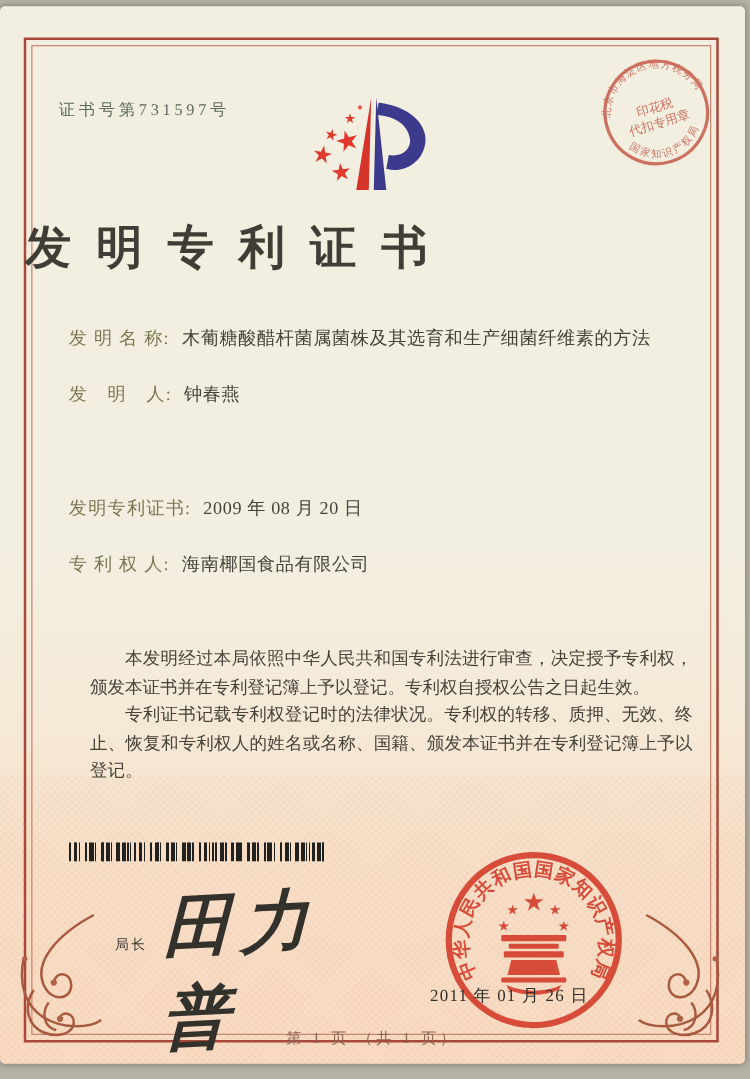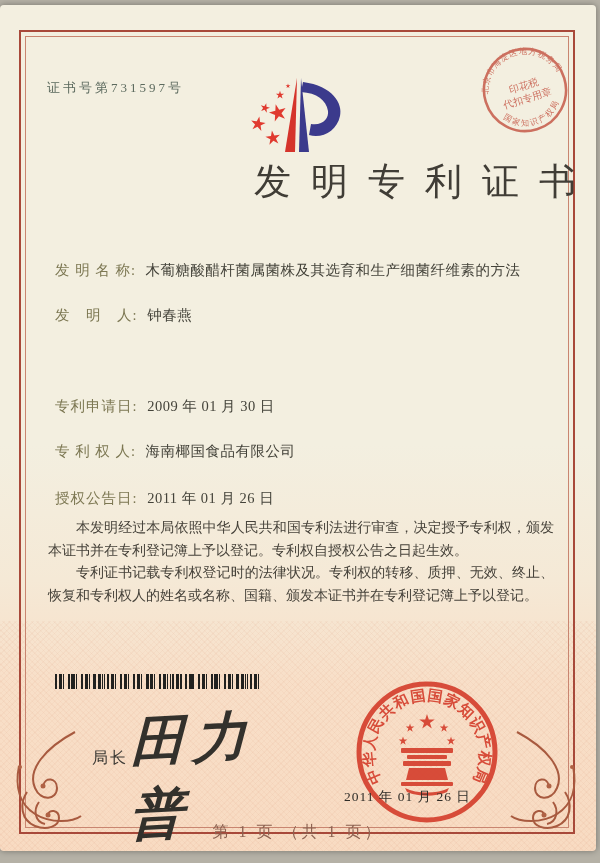--- a/index.html
+++ b/index.html
@@ -32,57 +32,57 @@
   .cert-no {
     position:absolute; left:47px; top:74px;
     font-size:13px; letter-spacing:3px; color:#5c6a5e; font-weight:normal;
   }
   .logo { position:absolute; left:243px; top:56px; width:114px; height:102px; }
   .tax-stamp {
     position:absolute; left:476px; top:36px; width:98px; height:98px;
     transform:rotate(-17deg); opacity:.85;
   }
   .title {
-    position:absolute; left:0; right:0; top:152px; text-align:right;
-    font-size:37px; font-weight:400; color:#403d36;
+    position:absolute; left:0; right:0; top:168px; text-align:left;
+    font-size:37px; font-weight:700; color:#403d36;
     letter-spacing:20px; text-indent:20px;
   }
   .field { position:absolute; left:55px; width:500px; font-size:14.5px; white-space:nowrap; }
   .field .lab { color:#7c7752; letter-spacing:1px; }
   .field .val { color:#44433a; margin-left:6px; letter-spacing:.5px; }
   .f0{top:256px} .f1{top:301px} .f2{top:346px} .f3{top:392px} .f4{top:437px} .f5{top:484px}
   .paras {
     position:absolute; left:48px; top:512px; width:506px;
     font-size:14px; line-height:22.6px; color:#46423a; text-align:justify;
   }
-  .paras p { text-indent:2em; }
+  .paras p { text-indent:2em;margin-left:24px; }
   .barcode {
     position:absolute; left:55px; top:669px; width:208px; height:15px;
     background:
       repeating-linear-gradient(90deg,#21211f 0 2px,transparent 2px 4px,#21211f 4px 7px,transparent 7px 8px,#21211f 8px 9px,transparent 9px 13px),
       repeating-linear-gradient(90deg,transparent 0 5px,#21211f 5px 6px,transparent 6px 11px);
   }
   .director {
     position:absolute; left:92px; top:743px;
-    font-size:16px; color:#3a3833; letter-spacing:2px;
+    font-size:11px; color:#3a3833; letter-spacing:2px;
   }
   .signature {
     position:absolute; left:130px; top:697px; width:180px;
     font-family:"DejaVu Sans",sans-serif;
     font-size:54px; font-weight:bold; font-style:italic; color:#33312c;
     letter-spacing:8px; transform:rotate(-3deg) skewX(-4deg);
   }
   .seal { position:absolute; left:352px; top:672px; width:150px; height:150px; opacity:.92; }
   .seal-date {
     position:absolute; left:344px; top:783px; width:160px;
     font-size:13.5px; color:#2f2d28; letter-spacing:1px; white-space:nowrap;
   }
   .footer {
     position:absolute; left:0; right:0; top:817px; text-align:center;
-    font-size:16px; color:#8c6150; letter-spacing:3px;
+    font-size:12px; color:#8c6150; letter-spacing:3px;
   }
   .flourish { position:absolute; width:78px; height:108px; }
   .flourish.bl { left:5px; bottom:13px; }
   .flourish.br { right:9px; bottom:13px; transform:scaleX(-1); }
 </style>
 </head>
 <body>
 
 <div class="paper">
   <div class="texture"></div>
@@ -153,30 +153,26 @@
 
   <div class="field f0">
     <span class="lab">发 明 名 称:</span>
     <span class="val">木葡糖酸醋杆菌属菌株及其选育和生产细菌纤维素的方法</span>
   </div>
   <div class="field f1">
     <span class="lab">发　明　人:</span>
     <span class="val">钟春燕</span>
   </div>
   <div class="field f3">
-    <span class="lab">专利申请日:</span>
-    <span class="val">2009 年 01 月 30 日</span>
+    <span class="lab">发明专利证书:</span>
+    <span class="val">2009 年 08 月 20 日</span>
   </div>
   <div class="field f4">
     <span class="lab">专 利 权 人:</span>
     <span class="val">海南椰国食品有限公司</span>
-  </div>
-  <div class="field f5">
-    <span class="lab">授权公告日:</span>
-    <span class="val">2011 年 01 月 26 日</span>
   </div>
 
   <div class="paras">
     <p>本发明经过本局依照中华人民共和国专利法进行审查，决定授予专利权，颁发本证书并在专利登记簿上予以登记。专利权自授权公告之日起生效。</p>
     <p>专利证书记载专利权登记时的法律状况。专利权的转移、质押、无效、终止、恢复和专利权人的姓名或名称、国籍、颁发本证书并在专利登记簿上予以登记。</p>
   </div>
 
   <div class="barcode"></div>
 
   <div class="director">局长</div>

